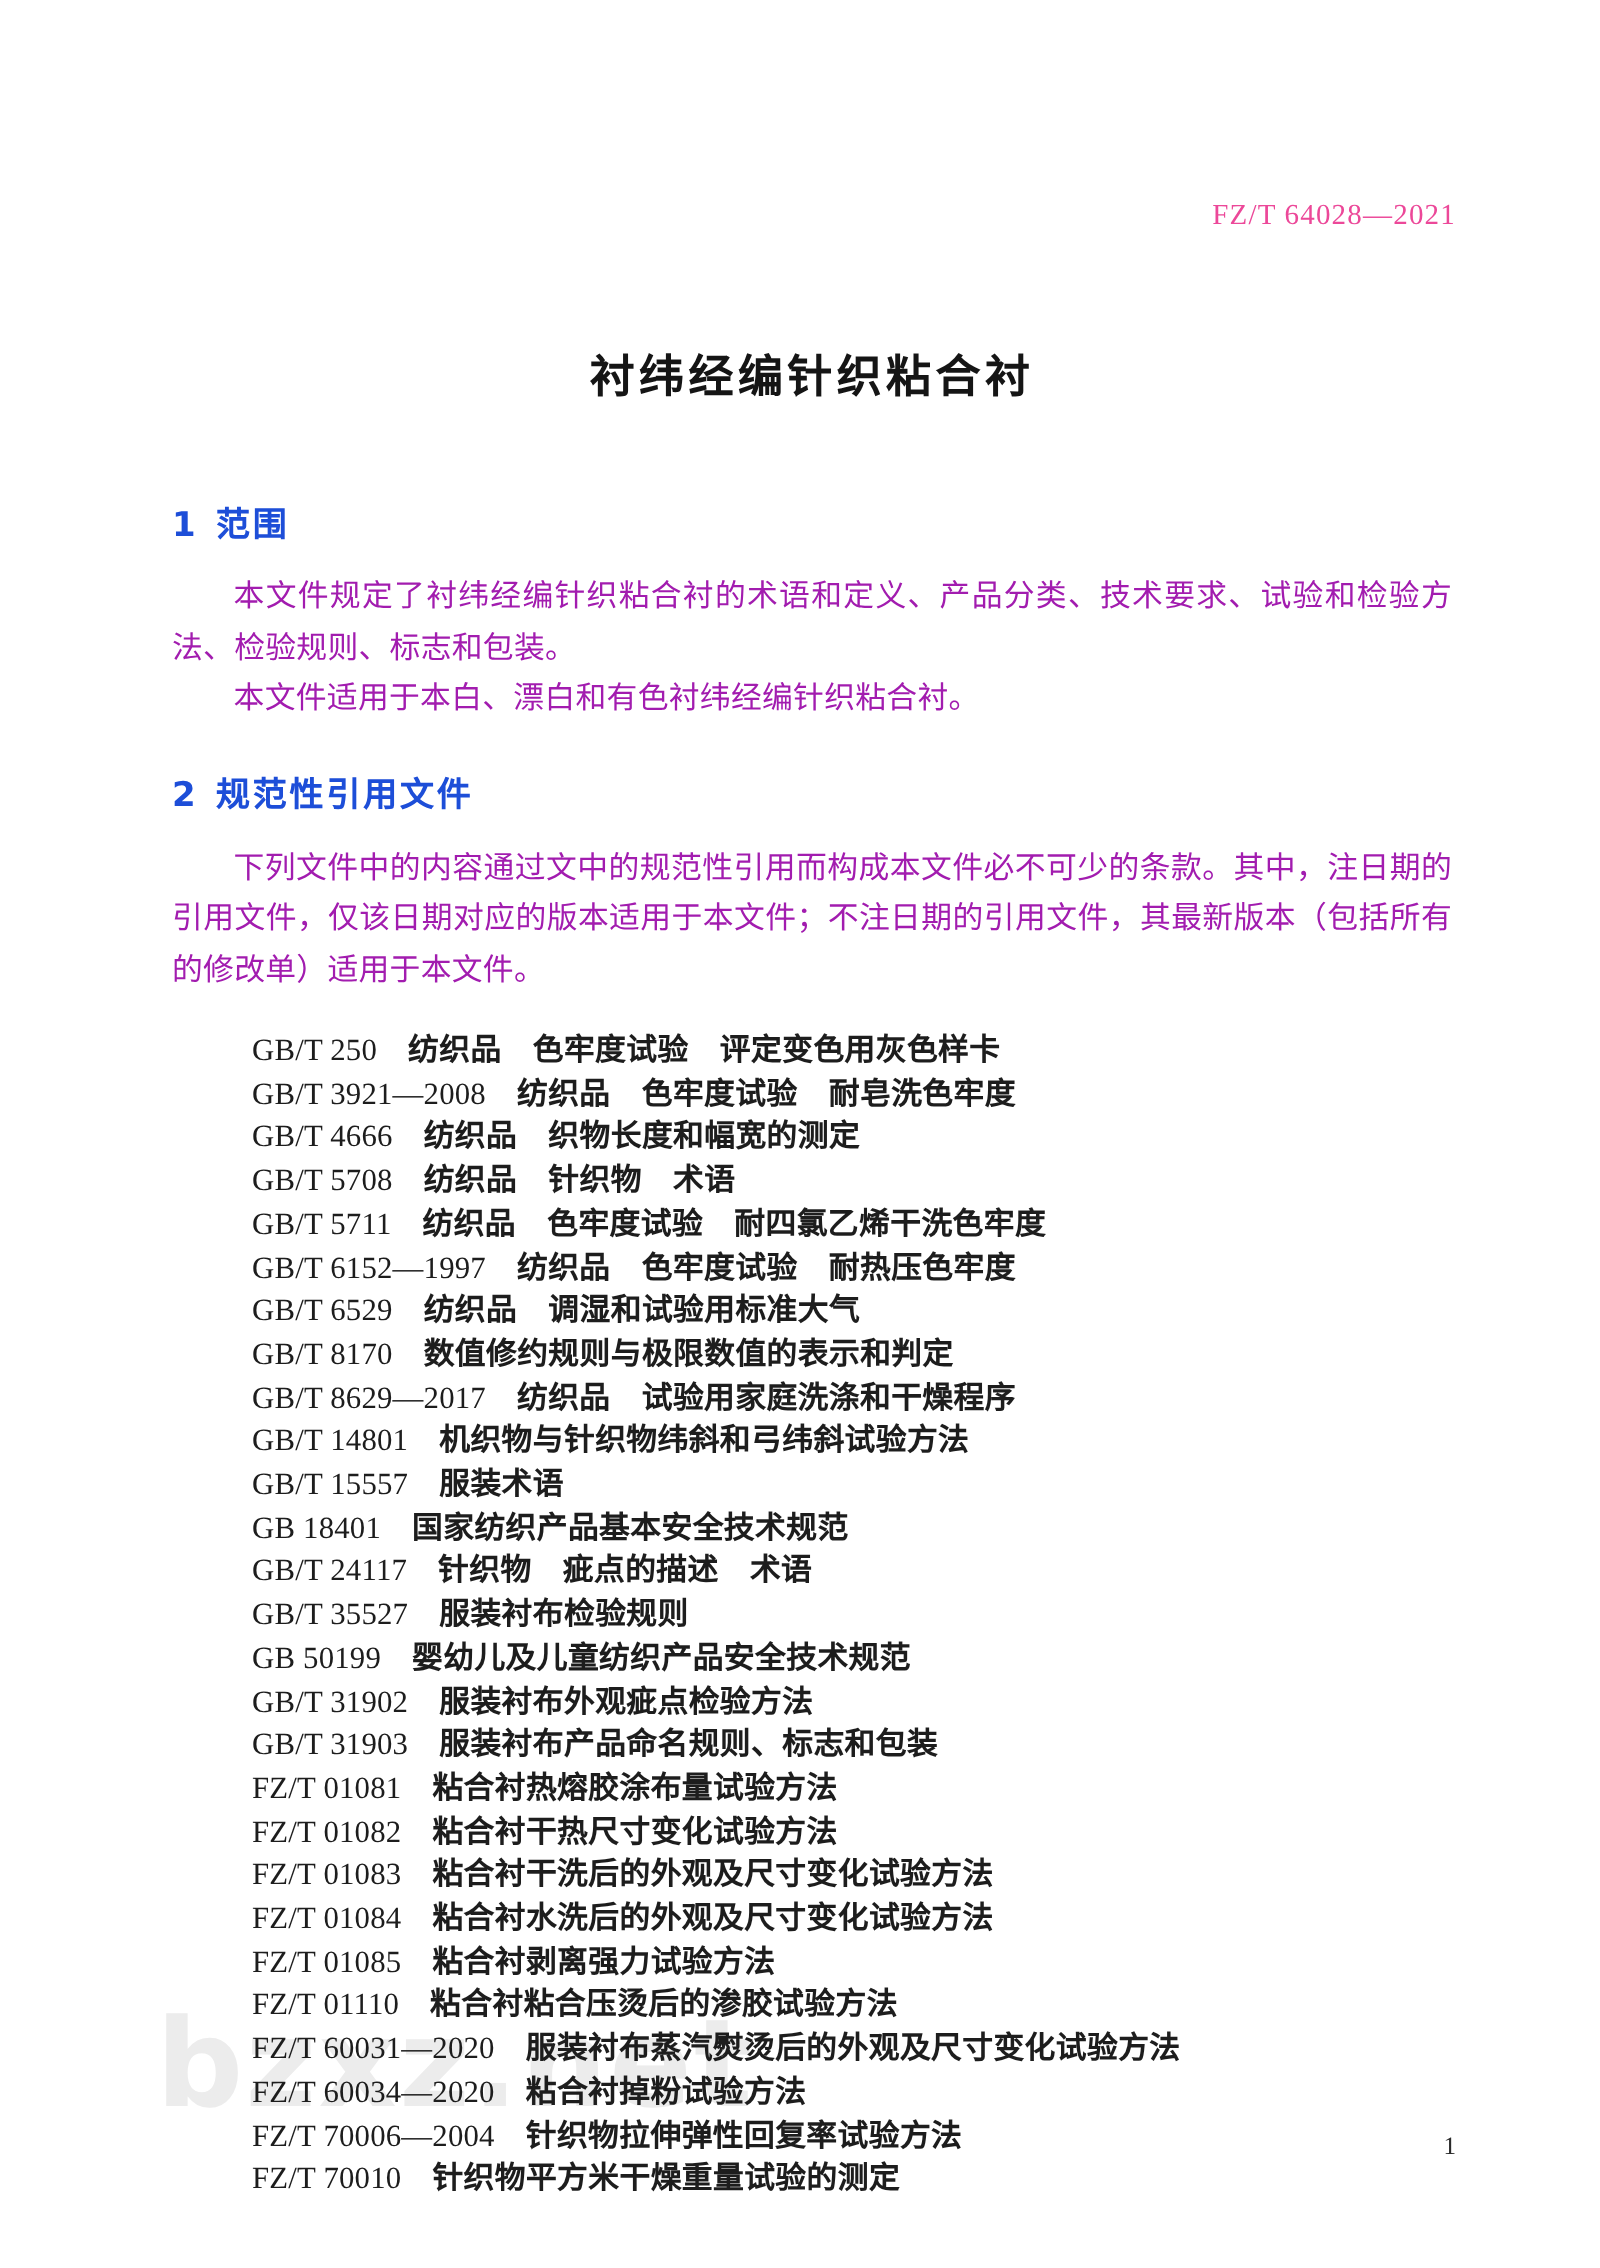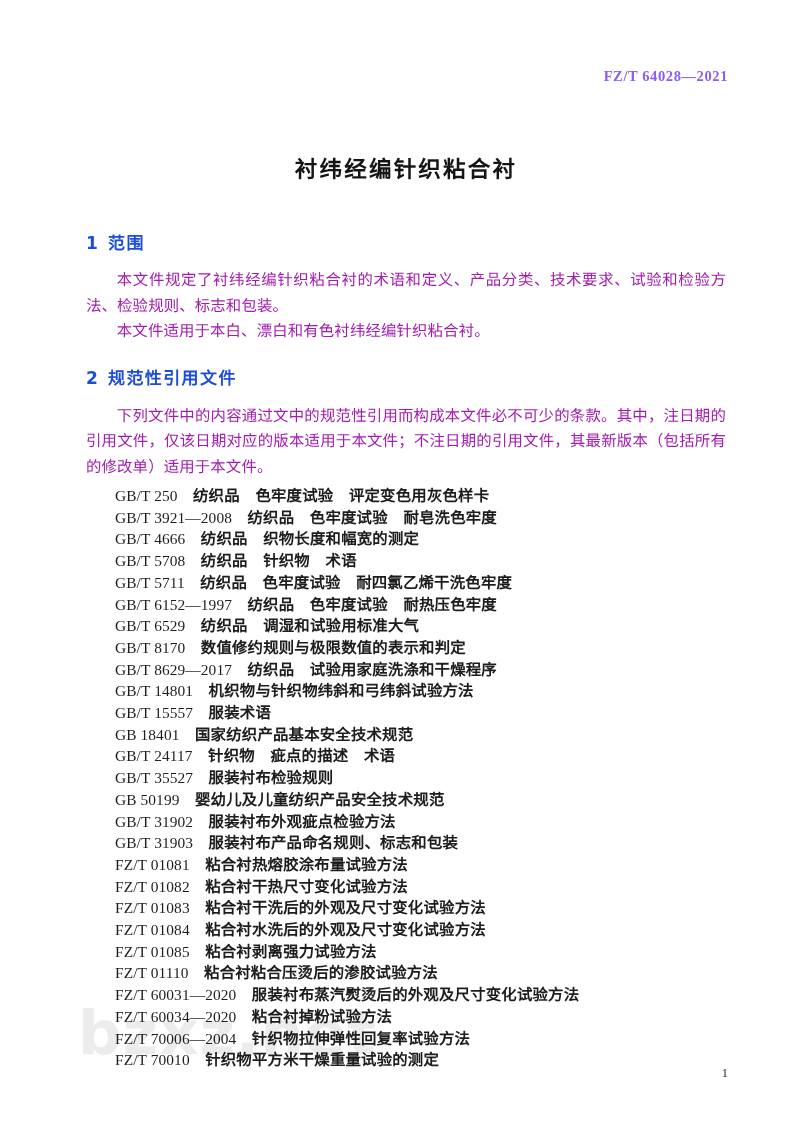--- a/index.html
+++ b/index.html
@@ -40,47 +40,47 @@
     line-height: 95px;
     white-space: nowrap;
     user-select: none;
     z-index: 0;
   }
 
   
   #running-head {
     position: absolute;
     right: 72px;
-    top: 68px;
+    top: 100px;
     font-family: "Liberation Serif", serif;
-    font-weight: 700;
+    font-weight: 400;
     font-size: 14.5px;
     letter-spacing: 0.6px;
-    color: #8b5cf6;
+    color: #ec4899;
     z-index: 3;
   }
 
   
   #content {
     position: absolute;
     left: 86px;
     top: 140px;
     width: 640px;
     z-index: 2;
   }
 
   
   .doc-title {
     text-align: center;
     font-family: "DejaVu Sans", "Liberation Sans", sans-serif;
     font-weight: 700;
     font-size: 22.5px;
     letter-spacing: 2.2px;
     color: #151515;
-    margin: 11px 0 0 0;
+    margin: 30px 0 0 0;
     padding: 0;
   }
 
   
   .clause-heading {
     font-family: "DejaVu Sans", "Liberation Sans", sans-serif;
     font-weight: 700;
     font-size: 17px;
     letter-spacing: 0.4px;
     color: #1d4ed8;
@@ -106,21 +106,21 @@
     text-justify: inter-ideograph;
     margin: 0;
     padding: 0;
     text-indent: 2em;
     color: #a21caf;
   }
 
   
   .ref-list {
     list-style: none;
-    margin: 1px;
+    margin: 12px;
     padding: 0;
   }
   .ref-item {
     font-family: "Liberation Serif", "DejaVu Serif", serif;
     font-size: 15.4px;
     line-height: 21.7px;
     letter-spacing: 0.1px;
     margin: 0;
     padding: 0 0 0 28px;
     white-space: nowrap;

